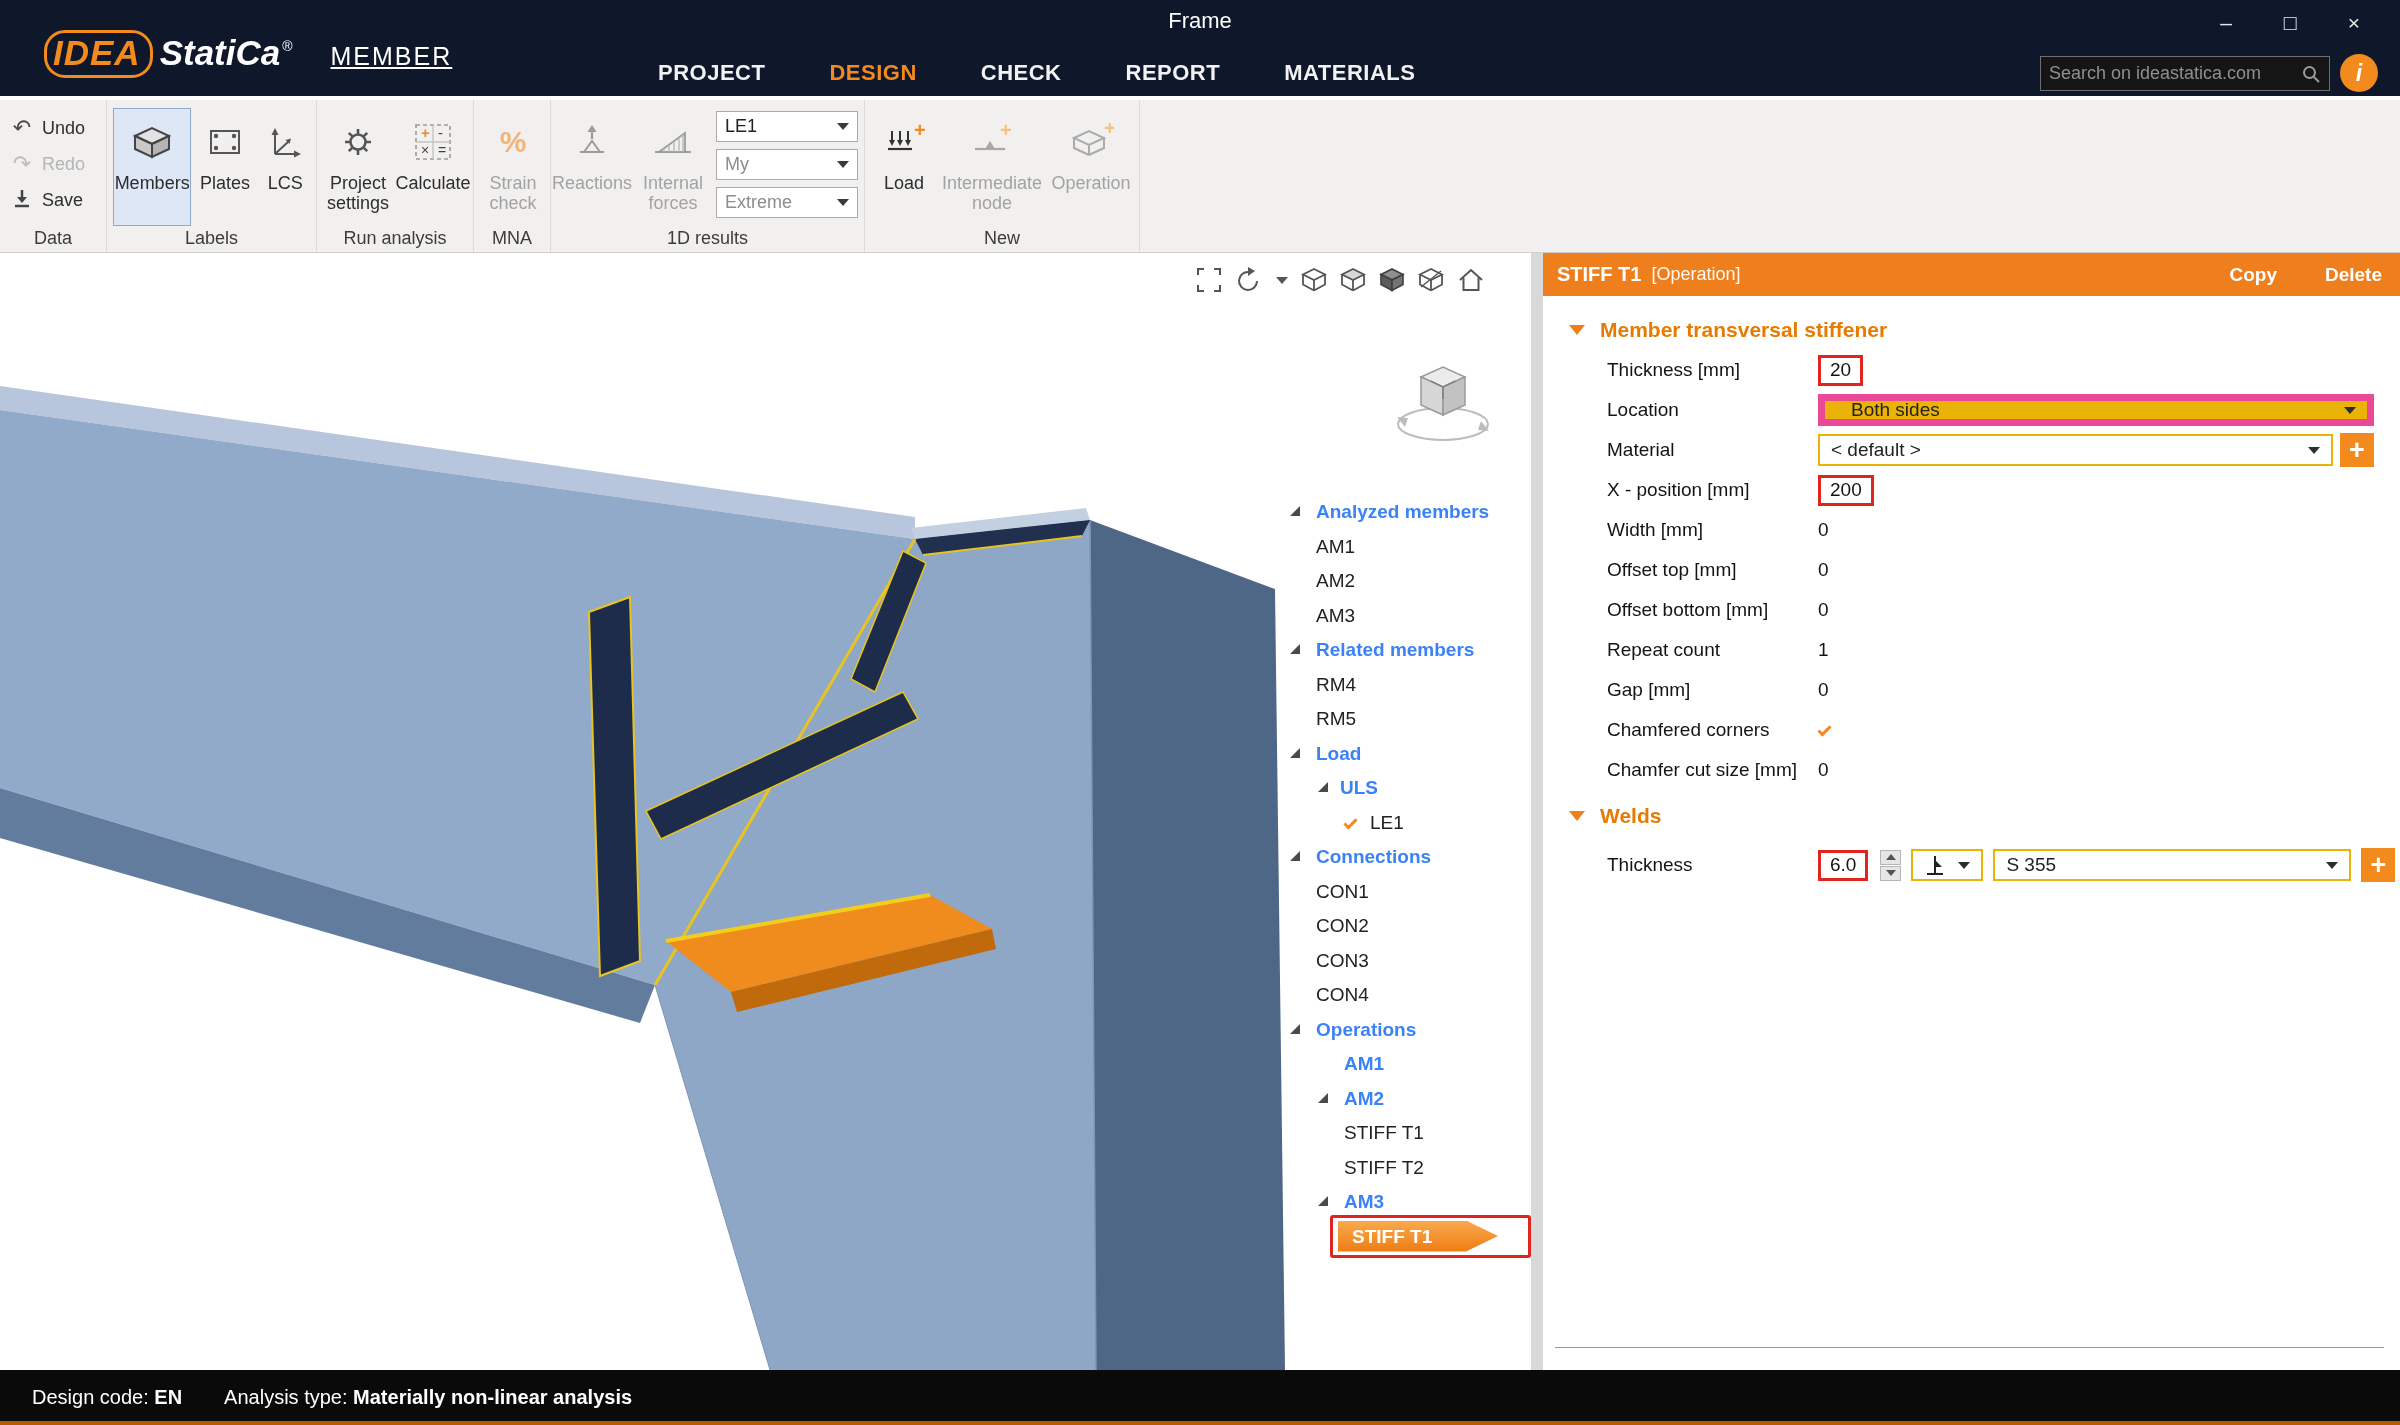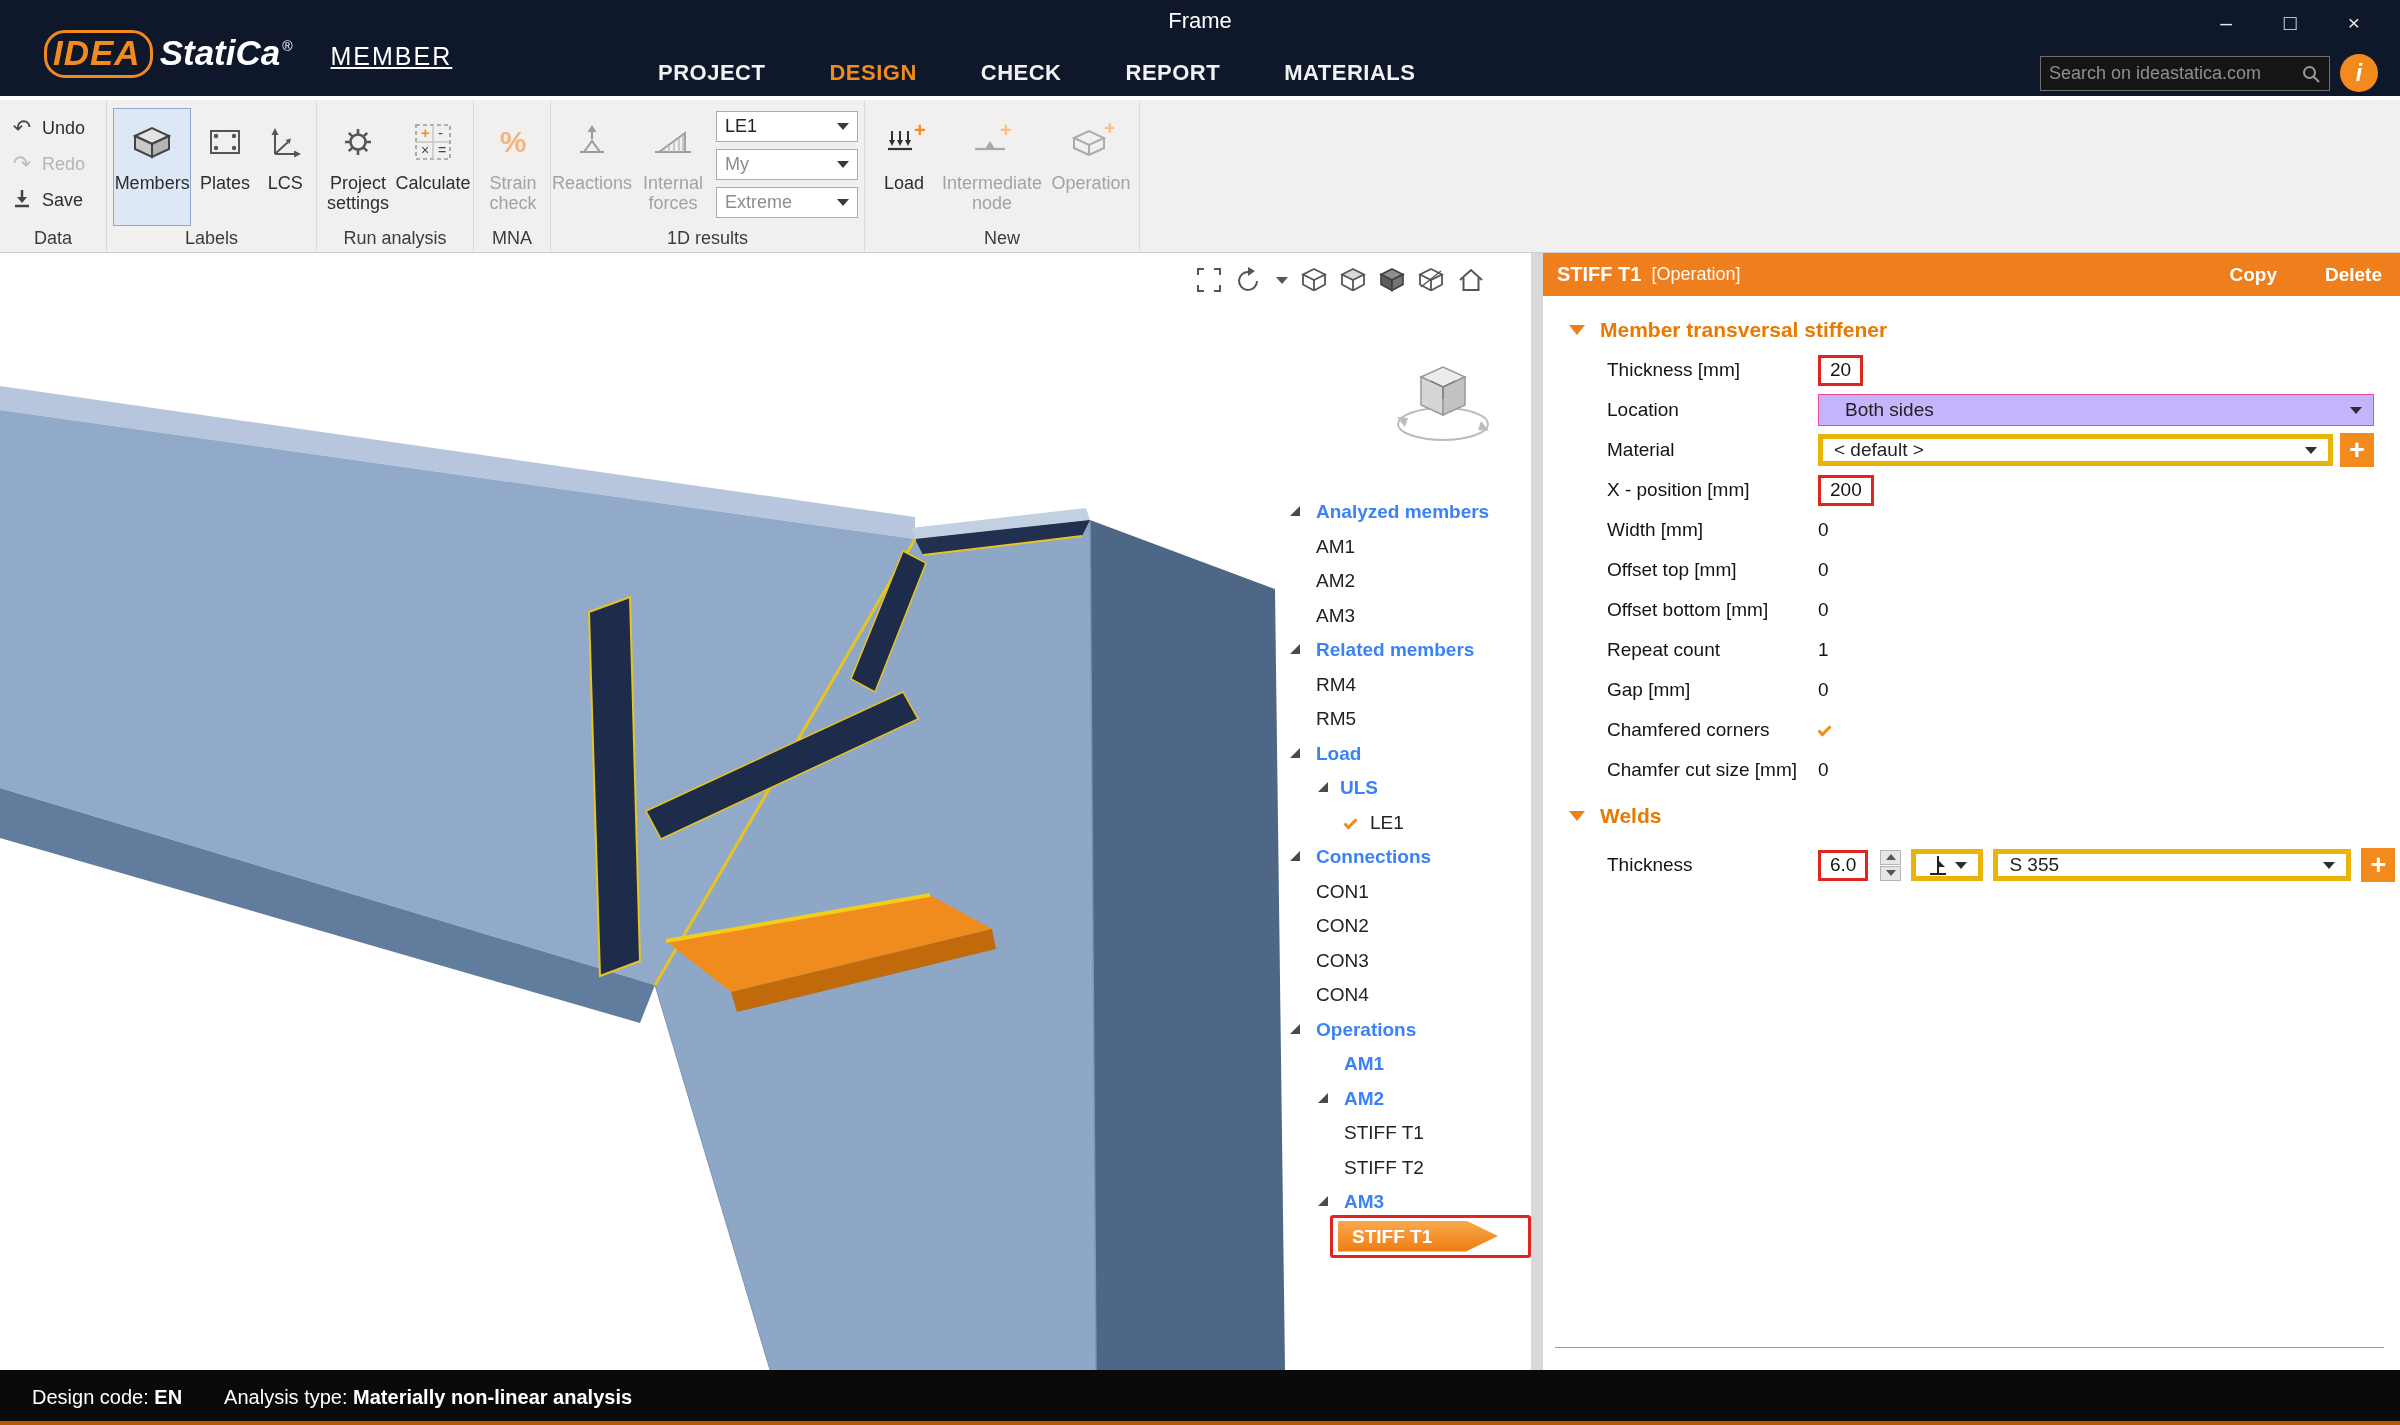--- a/index.html
+++ b/index.html
@@ -78,22 +78,22 @@
   .ph-actions span { font-size:19px; font-weight:700; cursor:pointer; }
   .props-body { position:absolute; top:43px; left:0; right:0; bottom:0; }
   .sect { display:flex; align-items:center; gap:15px; padding-left:26px; height:40px; margin-top:14px; }
   .sect-caret { width:0; height:0; border-left:8px solid transparent; border-right:8px solid transparent; border-top:10px solid #ee7f1c; }
   .sect-title { color:#e87a00; font-weight:700; font-size:21px; }
   .prow { display:grid; grid-template-columns:211px auto; padding-left:64px; padding-right:26px; height:40px; align-items:center; }
   .plabel { font-size:19px; color:#141414; }
   .pval { display:flex; align-items:center; font-size:19px; color:#141414; }
   .ptext { font-size:19px; color:#141414; cursor:text; }
   .redbox { display:inline-flex; align-items:center; height:31px; border:3px solid #e0241f; background:#fff; padding:0 9px; font-size:19px; color:#141414; cursor:text; }
-  .dd { height:32px; border:5px solid #eab308; background:#fff; display:flex; align-items:center; justify-content:space-between; padding:0 11px; font-size:19px; color:#222; cursor:pointer; }
-  .dd.gray { background:#c4b5fd; border:1px solid #ec4899; flex:1;padding-left:26px; }
+  .dd { height:32px; border:2px solid #eab308; background:#fff; display:flex; align-items:center; justify-content:space-between; padding:0 11px; font-size:19px; color:#222; cursor:pointer; }
+  .dd.gray { background:#eab308; border:7px solid #ec4899; flex:1;padding-left:26px; }
   .dd .dd-caret { border-top-color:#2e2e2e; }
   .plus-btn { width:34px; height:34px; background:#f28a1e; color:#fff; font-size:27px; font-weight:700; display:flex; align-items:center; justify-content:center; margin-left:auto; cursor:pointer; }
   .spinner { display:flex; flex-direction:column; gap:1px; margin-left:2px; }
   .spin { width:21px; height:15px; background:#e6e6e6; border:1px solid #b5b5b5; display:flex; align-items:center; justify-content:center; cursor:pointer; }
   .up-caret { width:0; height:0; border-left:5px solid transparent; border-right:5px solid transparent; border-bottom:6px solid #555; }
   .down-caret { width:0; height:0; border-left:5px solid transparent; border-right:5px solid transparent; border-top:6px solid #555; }
   .weld-row { height:46px; margin-top:6px; }
   .props-divider { position:absolute; left:12px; right:16px; bottom:22px; border-top:1px solid #9a9a9a; }
 
   

